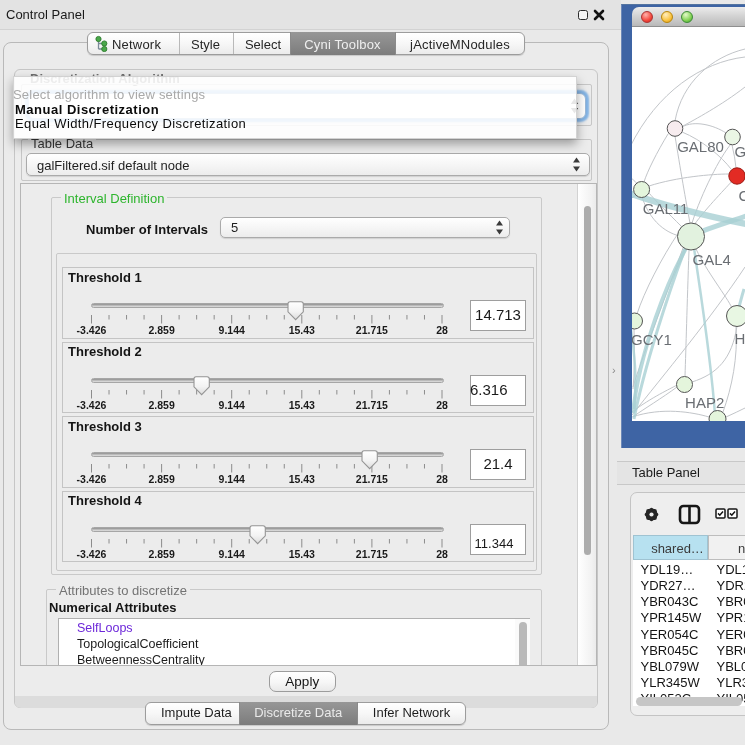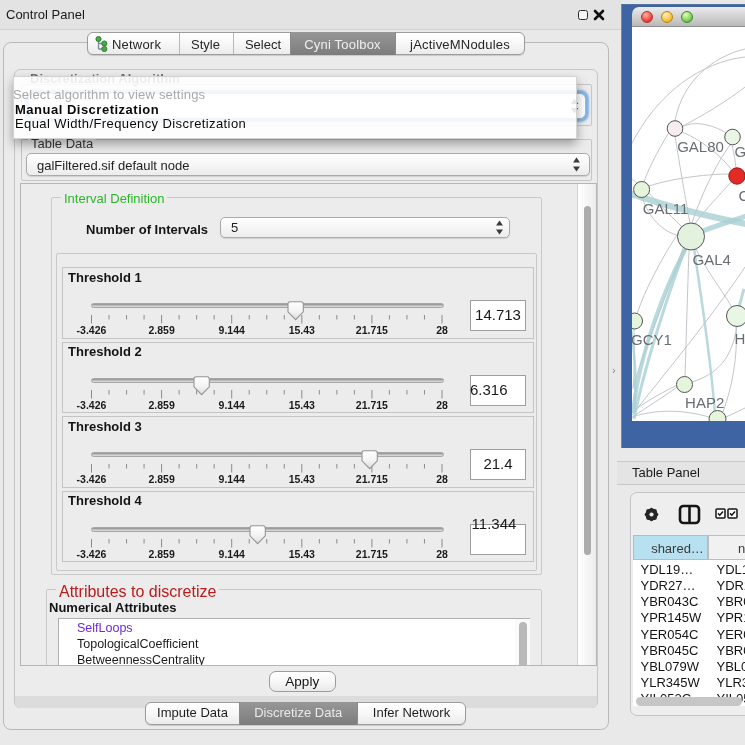--- a/index.html
+++ b/index.html
@@ -236,36 +236,36 @@
 <defs>
         <linearGradient id="tg3" x1="0" y1="0" x2="0" y2="1">
           <stop offset="0" stop-color="#ffffff"></stop>
           <stop offset="0.55" stop-color="#f3f3f3"></stop>
           <stop offset="1" stop-color="#dcdcdc"></stop>
         </linearGradient>
       </defs>
 <path d="M3,0.7 H14 Q16.3,0.7 16.3,3 V10.8 L8.65,18.6 L1,10.8 V3 Q1,0.7 3,0.7 Z" fill="url(#tg3)" stroke="#949494" stroke-width="1.1"></path>
     </svg>
     <div class="a vbox" style="left:449px;top:339.8px;width:56px;height:31px;line-height:30px;font-size:15px"></div>
-    <div class="a" style="left:449px;top:325px;width:48px;height:31px;line-height:30px;font-size:15px;text-align:center;color:#1a1a1a">11.344</div>
+    <div class="a" style="left:449px;top:345px;width:48px;height:31px;line-height:30px;font-size:13px;text-align:center;color:#1a1a1a">11.344</div>
     <div class="a" style="left:25px;top:405px;width:496px;height:120px;border:1px solid #c9c9c9;border-radius:2px"></div>
-    <div class="a" style="left:35px;top:399px;font-size:16px;color:#b91c1c;background:#ececec;padding:0 3px">Attributes to discretize</div>
+    <div class="a" style="left:35px;top:399px;font-size:13px;color:#737373;background:#ececec;padding:0 3px">Attributes to discretize</div>
     <div class="a" style="left:28px;top:415.5px;font-size:13px;font-weight:bold;color:#141414">Numerical Attributes</div>
     <div class="a" style="left:37px;top:434px;width:472px;height:60px;background:#ffffff;border:1px solid #b0b0b0"></div>
     <div class="a" style="left:56px;top:436.5px;font-size:12.5px;color:#6d28d9">SelfLoops</div>
     <div class="a" style="left:56px;top:452.79999999999995px;font-size:12.5px;color:#1c1c1c">TopologicalCoefficient</div>
     <div class="a" style="left:56px;top:469.1px;font-size:12.5px;color:#1c1c1c">BetweennessCentrality</div>
     <div class="a" style="left:493.5px;top:435px;width:15px;height:59px;background:#fafafa"></div>
     <div class="a" style="left:497.5px;top:438px;width:8px;height:50px;background:#b9b9b9;border-radius:4px"></div>
   </div>
 <div class="a" style="left:269px;top:671px;width:66.5px;height:21px;background:linear-gradient(180deg,#ffffff,#f6f6f6 55%,#e9e9e9);border:1px solid #9c9c9c;border-radius:7px;z-index:3"></div>
 <div class="a" style="left:269px;top:673.5px;width:66.5px;text-align:center;font-size:13.5px;color:#141414;z-index:3">Apply</div>
 <div class="a seg" style="left:144.5px;top:701.5px;width:321.5px;height:23.5px;z-index:3"></div>
 <div class="a segsel" style="left:239px;top:701.5px;width:118.5px;height:23.5px;z-index:3"></div>
-<div class="a" style="left:145px;top:704.5px;width:95px;text-align:center;font-size:13px;color:#1d1d1d;z-index:4">Impute Data</div>
+<div class="a" style="left:161px;top:704.5px;width:95px;text-align:left;font-size:13px;color:#1d1d1d;z-index:4">Impute Data</div>
 <div class="a" style="left:239px;top:704.5px;width:118.5px;text-align:center;font-size:13px;color:#e9e9e9;z-index:4">Discretize Data</div>
 <div class="a" style="left:357.5px;top:704.5px;width:108px;text-align:center;font-size:13px;color:#1d1d1d;z-index:4">Infer Network</div>
 <div class="a" style="left:612px;top:364px;font-size:11px;color:#8a8a8a">›</div>
 <div class="a" style="left:621px;top:4px;width:124px;height:444px;background:#3e64a4;border-left:1px solid #6c88b8;border-top:1px solid #54749f"></div>
 <div class="a" style="left:632px;top:7px;width:113px;height:20px;background:linear-gradient(180deg,#ececec,#d4d4d4 45%,#b9b9b9);border-bottom:1px solid #8f8f8f;border-radius:7px 0 0 0"></div>
 <div class="a" style="left:640.5px;top:11px;width:12px;height:12px;border-radius:50%;background:radial-gradient(circle at 38% 28%,#ffb3ac,#f4483c 60%,#c4201a);border:0.5px solid #a33"></div>
 <div class="a" style="left:660.5px;top:11px;width:12px;height:12px;border-radius:50%;background:radial-gradient(circle at 38% 28%,#ffeec0,#fac33f 60%,#d8920f);border:0.5px solid #b8860b"></div>
 <div class="a" style="left:680.5px;top:11px;width:12px;height:12px;border-radius:50%;background:radial-gradient(circle at 38% 28%,#e4fac9,#82d153 60%,#3a9c2c);border:0.5px solid #3d8b37"></div>
 <div class="a" style="left:632px;top:27px;width:113px;height:394px;background:#ffffff;overflow:hidden">
     <svg width="113" height="394" viewBox="0 0 113 394" style="position:absolute;left:0;top:0">

